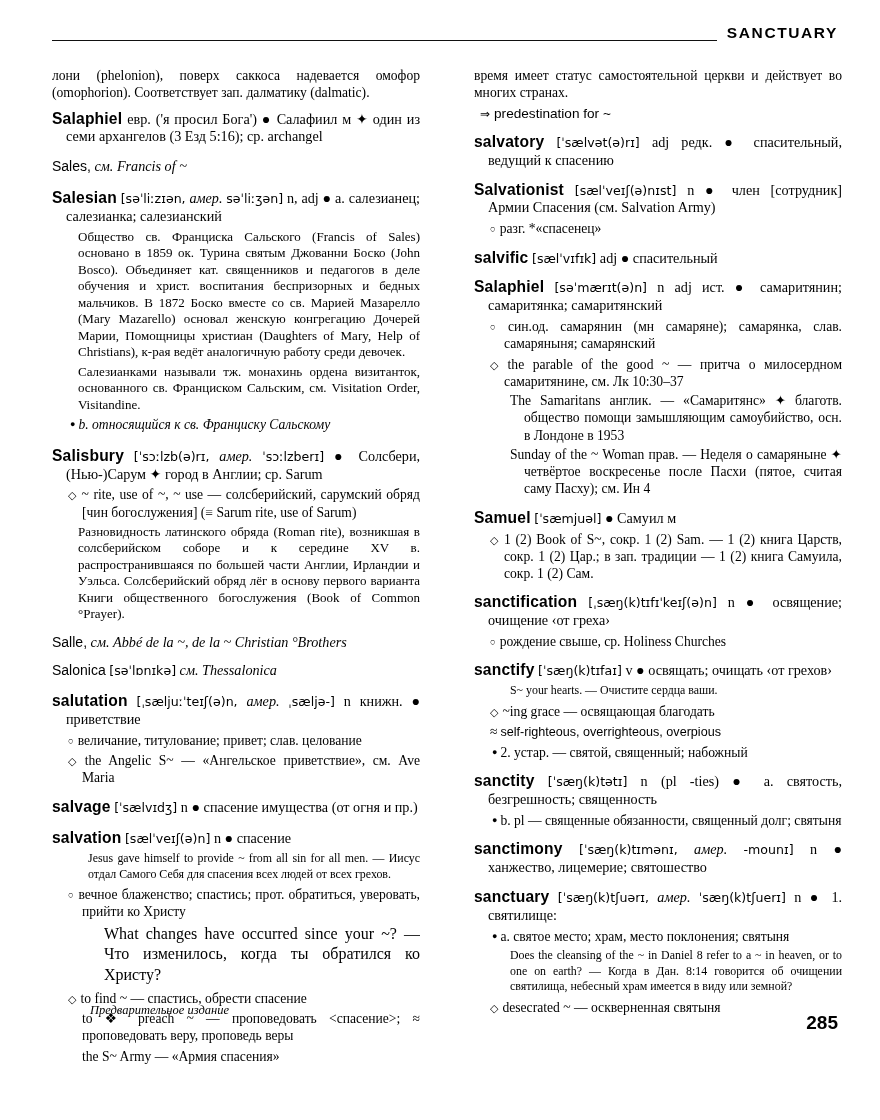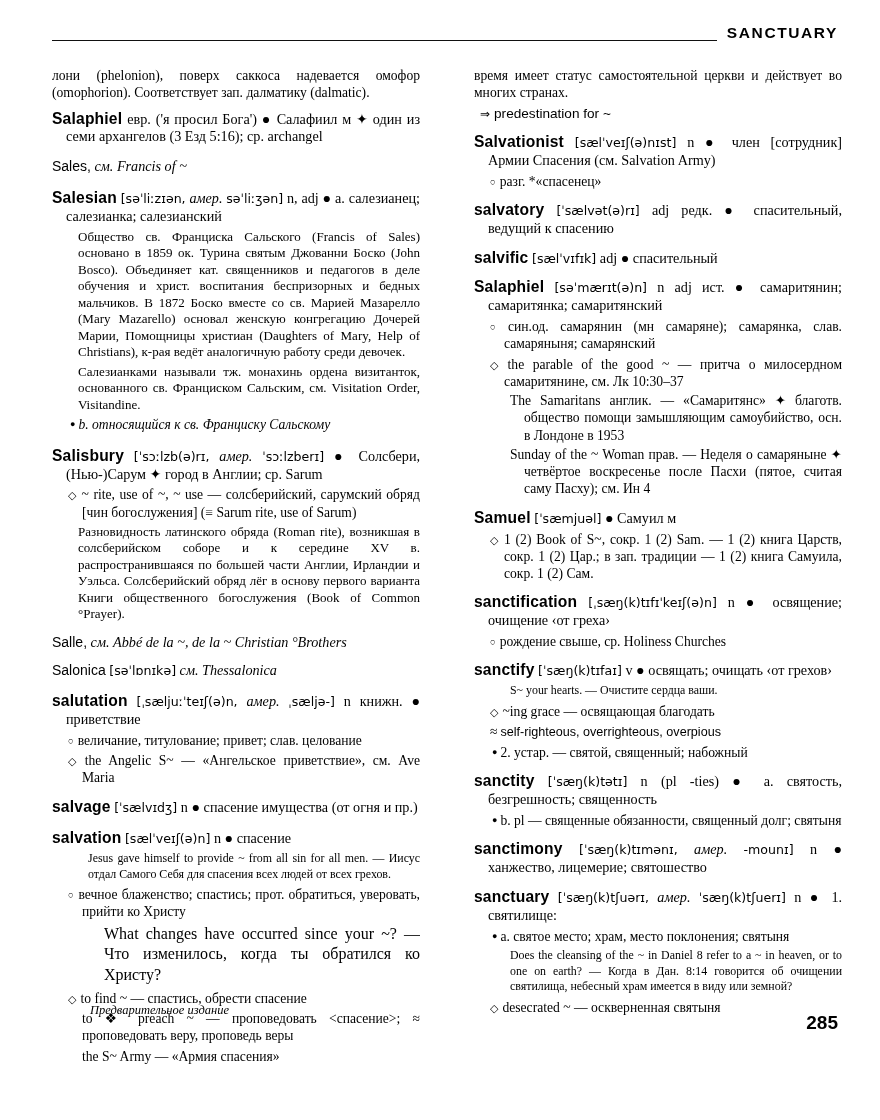--- a/index.html
+++ b/index.html
@@ -285,33 +285,33 @@
 
     </div>
 
     <div class="col col-right">
 
       <div class="para" style="margin-left:0; font-size:13.6px;">время имеет статус самостоятельной церкви и действует во многих странах.</div>
       <div class="sub arrow" style="margin-left:6px;"><span class="sans">predestination for ~</span></div>
 
       <div class="entry">
         <div class="hw-line" style="margin-top:10px;">
+          <span class="hw">salvatory</span>
+          <span class="ipa">[ˈsælvət(ə)rɪ]</span>
+          <span>adj редк. ● спасительный, ведущий к спасению</span>
+        </div>
+      </div>
+
+      <div class="entry">
+        <div class="hw-line" style="margin-top:10px;">
           <span class="hw">Salvationist</span>
           <span class="ipa">[sælˈveɪʃ(ə)nɪst]</span>
           <span>n ● член [сотрудник] Армии Спасения (см. Salvation Army)</span>
         </div>
         <div class="sub circ"><span>разг. *«спасенец»</span></div>
-      </div>
-
-      <div class="entry">
-        <div class="hw-line" style="margin-top:10px;">
-          <span class="hw">salvatory</span>
-          <span class="ipa">[ˈsælvət(ə)rɪ]</span>
-          <span>adj редк. ● спасительный, ведущий к спасению</span>
-        </div>
       </div>
 
       <div class="entry">
         <div class="hw-line" style="margin-top:10px;">
           <span class="hw">salvific</span>
           <span class="ipa">[sælˈvɪfɪk]</span>
           <span>adj ● спасительный</span>
         </div>
       </div>
 

